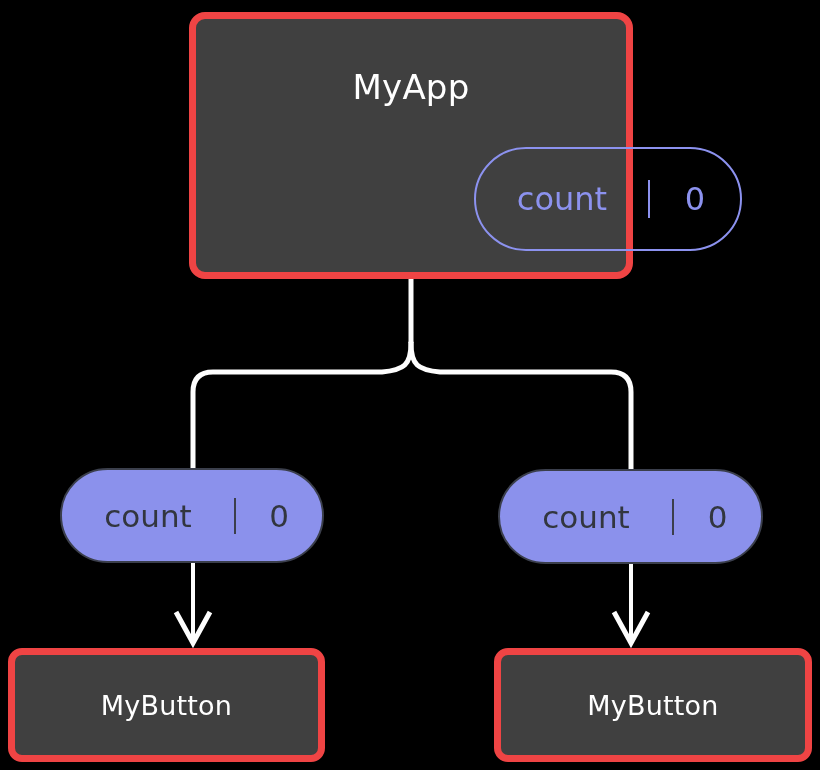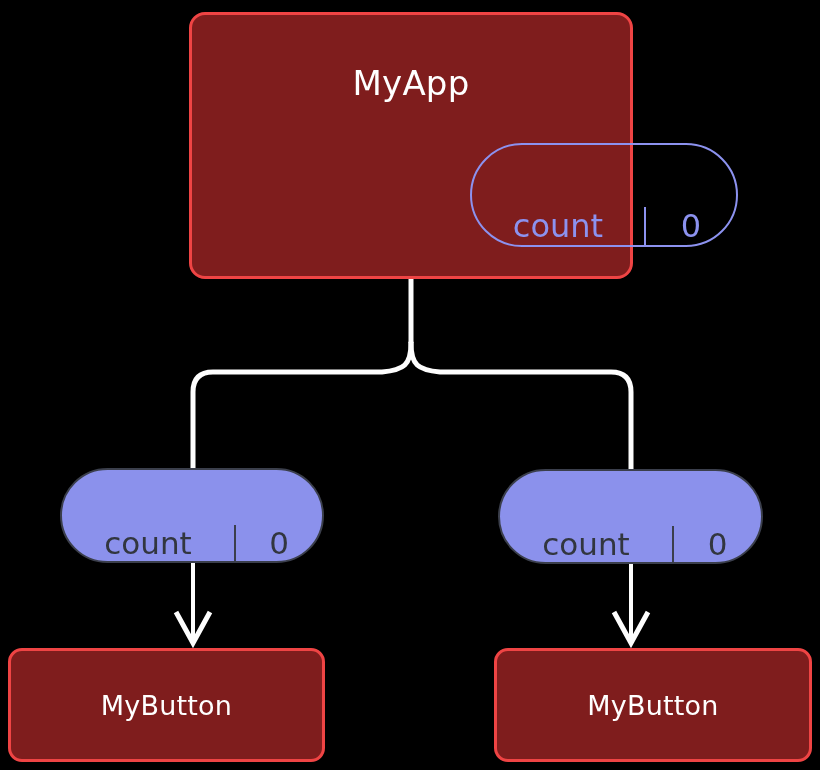--- a/index.html
+++ b/index.html
@@ -25,22 +25,22 @@
     top: 0;
     width: 820px;
     height: 770px;
     pointer-events: none;
   }
 
   
   .comp-box {
     position: absolute;
     box-sizing: border-box;
-    background: #7f1d1d;
-    border: 3px solid #ef4444;
+    background: #404040;
+    border: 7px solid #ef4444;
     border-radius: 14px;
     display: flex;
     flex-direction: column;
     align-items: center;
   }
   .comp-title {
     color: #ffffff;
     font-weight: 400;
     letter-spacing: 0.2px;
     white-space: nowrap;
@@ -78,21 +78,21 @@
     top: 648px;
     width: 318px;
     height: 114px;
   }
 
   
   .pill {
     position: absolute;
     box-sizing: border-box;
     display: flex;
-    align-items: flex-end;
+    align-items: center;
     border-radius: 999px;
     overflow: hidden;
   }
   .pill .pill-key,
   .pill .pill-val {
     display: flex;
     align-items: center;
     justify-content: center;
     white-space: nowrap;
   }

